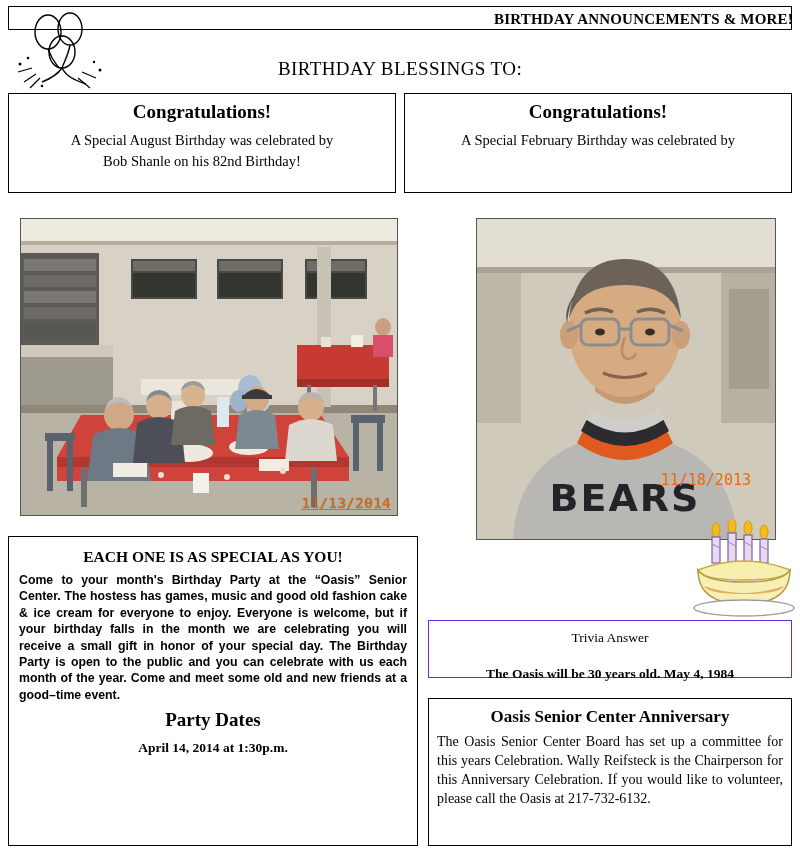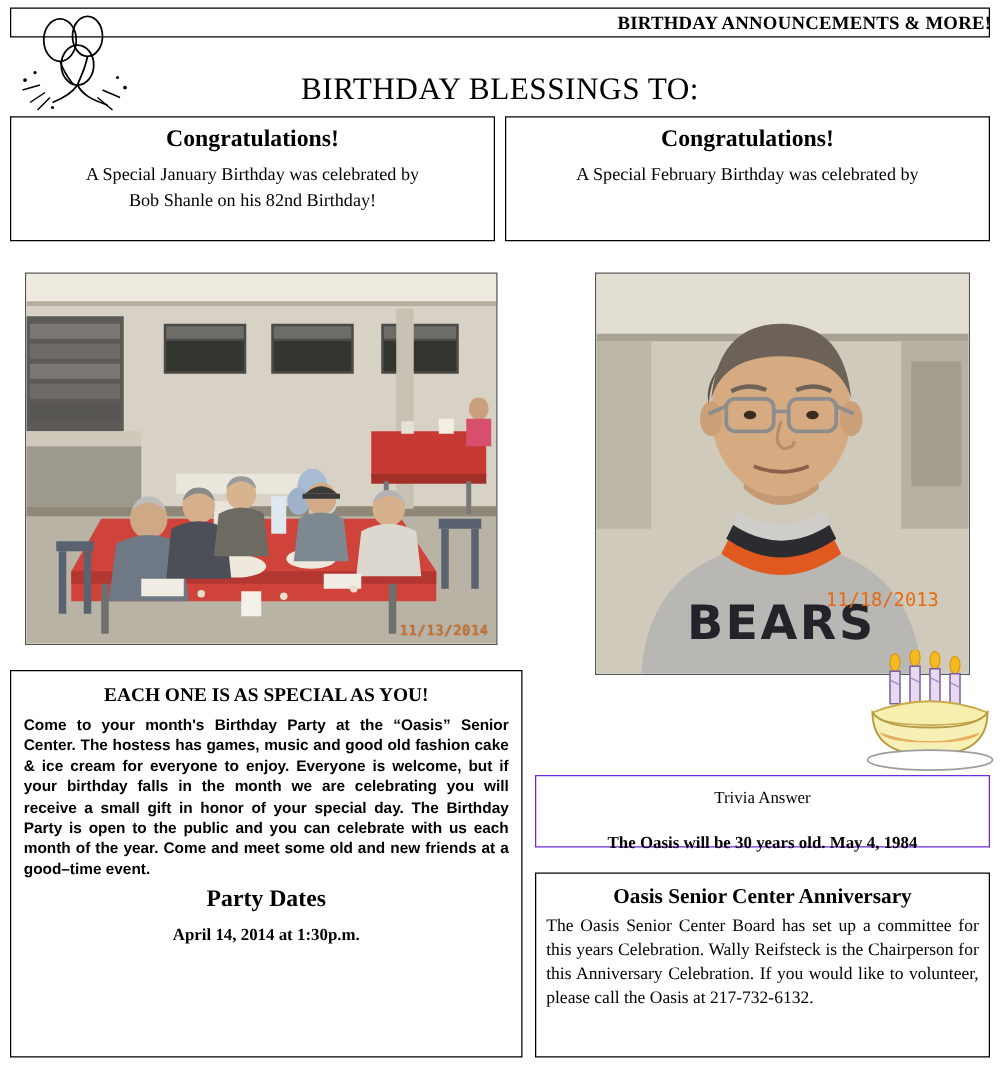--- a/index.html
+++ b/index.html
@@ -53,21 +53,21 @@
     height: 80px;
   }
 
   
   .blessings {
     position: absolute;
     left: 0;
     top: 58px;
     width: 800px;
     text-align: center;
-    font-size: 25px;
+    font-size: 19px;
     letter-spacing: 0.4px;
   }
 
   
   .congrats-box {
     position: absolute;
     border: 1px solid #000;
     box-sizing: border-box;
     text-align: center;
     padding-top: 7px;
@@ -93,23 +93,24 @@
   }
   .photo-party { left: 20px;  top: 218px; width: 378px; height: 298px; }
   .photo-man   { left: 476px; top: 218px; width: 300px; height: 322px; }
 
   .photo-date {
     position: absolute;
     bottom: 4px;
     right: 6px;
     color: #e86a10;
     font-family: "DejaVu Sans Mono", monospace;
-    font-size: 11px;
+    font-size: 14px;
     letter-spacing: 0.5px;
     text-shadow: 0 0 1px rgba(0,0,0,0.6);
+    text-decoration: underline;
   }
   .photo-date-man {
     position: absolute;
     top: 252px;
     right: 24px;
     color: #e86a10;
     font-family: "DejaVu Sans Mono", monospace;
     font-size: 15px;
   }
 
@@ -241,21 +242,21 @@
         <circle cx="82" cy="50" r="1.2"></circle>
         <circle cx="30" cy="74" r="1.3"></circle>
       </g>
     </svg>
   </div>
 
   <div class="blessings">BIRTHDAY BLESSINGS TO:</div>
 
   <div class="congrats-box congrats-left">
     <div class="congrats-title">Congratulations!</div>
-    <div class="congrats-line">A Special January Birthday was celebrated by</div>
+    <div class="congrats-line">A Special August Birthday was celebrated by</div>
     <div class="congrats-line">Bob Shanle on his 82nd Birthday!</div>
   </div>
 
   <div class="congrats-box congrats-right">
     <div class="congrats-title">Congratulations!</div>
     <div class="congrats-line">A Special February Birthday was celebrated by</div>
   </div>
 
   <div class="photo photo-party">
     <svg width="376" height="296" viewBox="0 0 376 296" xmlns="http://www.w3.org/2000/svg">

